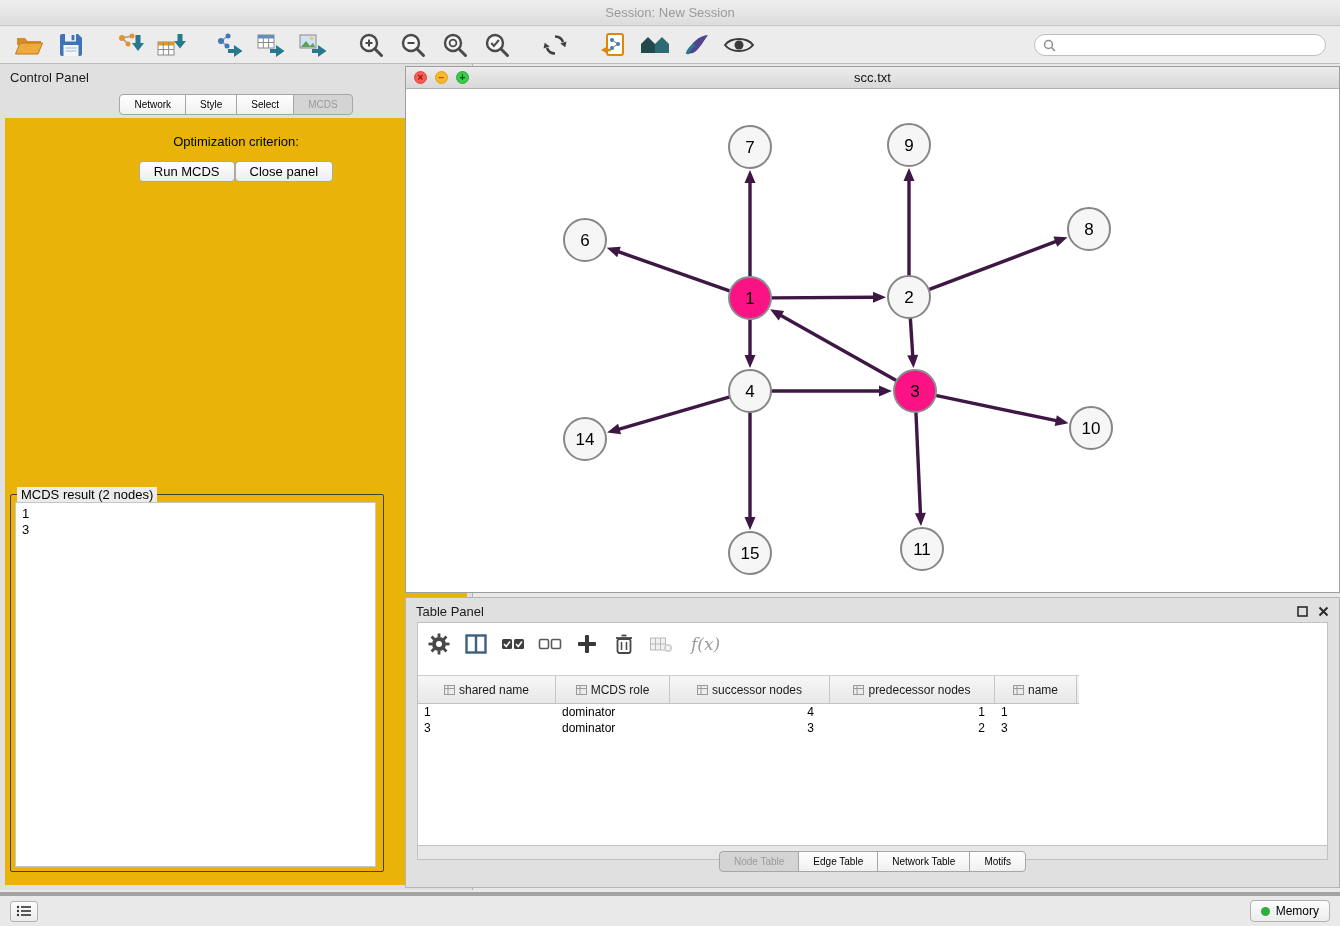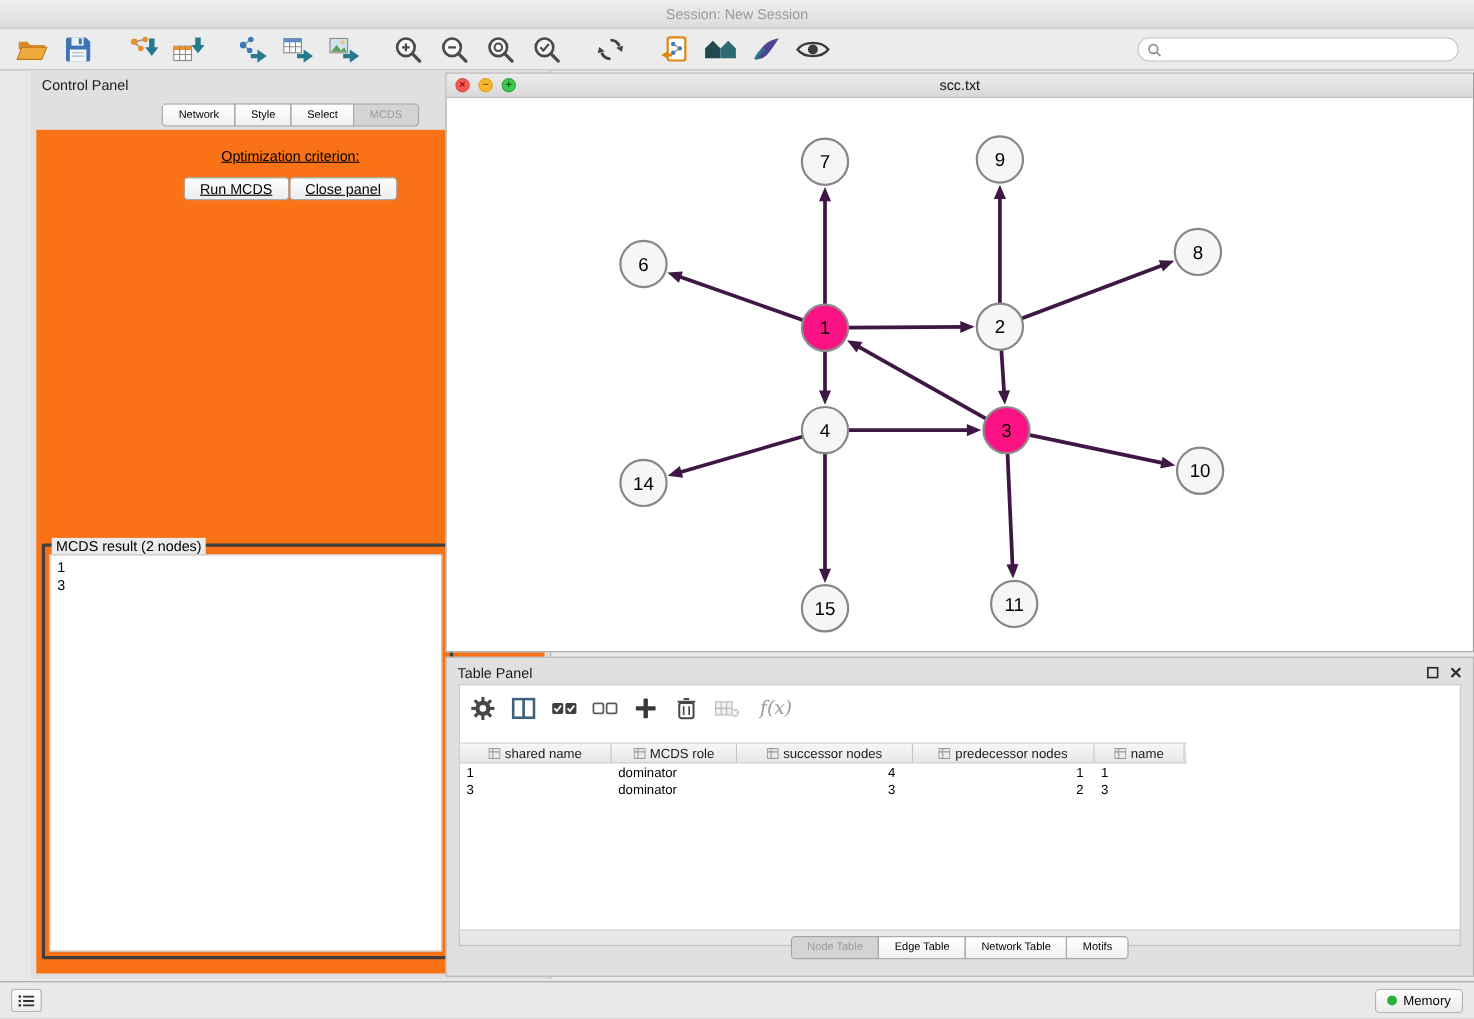--- a/index.html
+++ b/index.html
@@ -26,38 +26,38 @@
     font-family:"Liberation Sans","DejaVu Sans",sans-serif; padding:0 8px 0 5px; }
 
   
   .panel-header { height:26px; display:flex; align-items:center; padding:0 10px; }
   .panel-title { font-size:13px; color:#1a1a1a; flex:1; }
   .panel-header-icons { display:flex; gap:9px; align-items:center; }
   .hdr-ic { width:12px; height:12px; display:flex; align-items:center; justify-content:center; cursor:default; }
 
   
   .control-panel { position:absolute; left:0; top:64px; width:473px; height:826px;
-    background:#e0e0e0; border-right:1px solid #b4b4b4;margin-left:28px; }
+    background:#e0e0e0; border-right:1px solid #b4b4b4; }
   .cp-tabs { display:flex; justify-content:center; margin-top:4px; position:relative; z-index:2; }
   .seg-tab { height:21px; padding:0 14px; font-size:10px; display:flex; align-items:center;
     background:linear-gradient(#ffffff,#f0f0f0); border:1px solid #a6a6a6; margin-left:-1px; color:#000; }
   .seg-tab:first-child { border-radius:4px 0 0 4px; margin-left:0; }
   .seg-tab:last-child { border-radius:0 4px 4px 0; }
   .seg-tab.selected { background:#d4d4d4; color:#9a9a9a; }
-  .cp-content { position:absolute; left:5px; right:5px; top:54px; bottom:5px; background:#f97316;text-decoration:underline; }
+  .cp-content { position:absolute; left:5px; right:5px; top:54px; bottom:5px; background:#eab308; }
   .opt-label { margin-top:16px; text-align:center; font-size:13px; color:#000; }
   .dropdown { width:312px; height:22px; margin:9px auto 0; background:#fff; border:1px solid #b0b0b0;
     border-radius:4px; display:flex; align-items:center; padding:0 6px 0 8px; }
   .dropdown .dd-value { font-size:13px; flex:1; color:#000; }
   .cp-buttons { display:flex; justify-content:center; margin-top:12px; }
   .btn { height:21px; padding:0 14px; border:1px solid #a9a9a9; border-radius:4px;
     background:linear-gradient(#ffffff,#ededed); font-size:13px; color:#000;
     font-family:"Liberation Sans","DejaVu Sans",sans-serif; display:flex; align-items:center; }
   .result-group { position:absolute; left:5px; top:376px; width:374px; height:378px;
-    border:3px solid #404040; border-radius:2px; }
+    border:1px solid #404040; border-radius:2px; }
   .result-legend { position:absolute; top:-8px; left:6px; background:#ebebeb; padding:0 4px;
     font-size:13px; color:#000; }
   .result-list { position:absolute; left:4px; right:7px; top:7px; bottom:4px; background:#fff;
     border:1px solid #c6c6c6; overflow:hidden; }
   .result-item { font-size:13px; line-height:16px; padding:0 6px; color:#000; }
   .result-item:first-child { padding-top:3px; }
 
   
   .network-window { position:absolute; left:405px; top:66px; width:935px; height:527px;
     background:#fff; border:1px solid #9e9e9e; }
@@ -78,36 +78,36 @@
   
   .table-panel { position:absolute; left:405px; top:597px; width:935px; height:291px;
     background:#e0e0e0; border:1px solid #b4b4b4; }
   .tp-body { position:absolute; left:11px; right:11px; top:24px; height:224px;
     background:#fff; border:1px solid #c2c2c2; overflow:hidden; }
   .tp-toolbar { height:42px; display:flex; align-items:center; padding-left:8px; gap:11px; }
   .tt-icon { width:26px; height:26px; display:flex; align-items:center; justify-content:center; }
   .fx-label { font-family:"DejaVu Serif","Liberation Serif",serif; font-style:italic;
     font-size:17px; color:#9a9a9a; margin-left:6px; }
   .tp-table { position:absolute; top:52px; left:0; right:0; }
-  .thead { display:flex; height:19px; background:linear-gradient(#f7f7f7,#e7e7e7);
+  .thead { display:flex; height:29px; background:linear-gradient(#f7f7f7,#e7e7e7);
     border-top:1px solid #cfcfcf; border-bottom:1px solid #c2c2c2; width:661px; }
   .th { display:flex; align-items:center; justify-content:center; gap:4px; font-size:12px;
     color:#1a1a1a; border-right:1px solid #c6c6c6; }
   .trow { display:flex; height:16px; align-items:center; font-size:12px; color:#000; }
   .td { padding:0 6px; overflow:hidden; white-space:nowrap; }
   .c0{width:138px}.c1{width:114px}.c2{width:160px}.c3{width:165px}.c4{width:82px}
   .td.num { text-align:right; padding-right:16px; }
   .td.num3 { text-align:right; padding-right:10px; }
   .tp-scrollstrip { position:absolute; left:11px; right:11px; top:248px; height:14px;
     background:#e7e7e7; border:1px solid #c2c2c2; border-top:none; }
   .tp-tabs { position:absolute; left:0; right:0; bottom:15px; display:flex; justify-content:center; }
 
   
   .status-bar { position:absolute; left:0; top:892px; width:100%; height:34px; background:#e9e9e9;
-    border-top:1px solid #a3a3a3; display:flex; align-items:center; padding:0 10px; }
+    border-top:4px solid #a3a3a3; display:flex; align-items:center; padding:0 10px; }
   .menu-btn { width:28px; height:21px; border:1px solid #b2b2b2; border-radius:3px;
     background:linear-gradient(#fdfdfd,#ececec); display:flex; align-items:center; justify-content:center; }
   .sb-spacer{flex:1}
   .memory-btn { height:22px; padding:0 10px; border:1px solid #b2b2b2; border-radius:4px;
     background:linear-gradient(#fdfdfd,#ececec); display:flex; align-items:center; gap:6px; font-size:12px; color:#000; }
   .memory-dot { width:9px; height:9px; border-radius:50%; background:#2daf3c; }
 </style>
 </head>
 <body>
 

